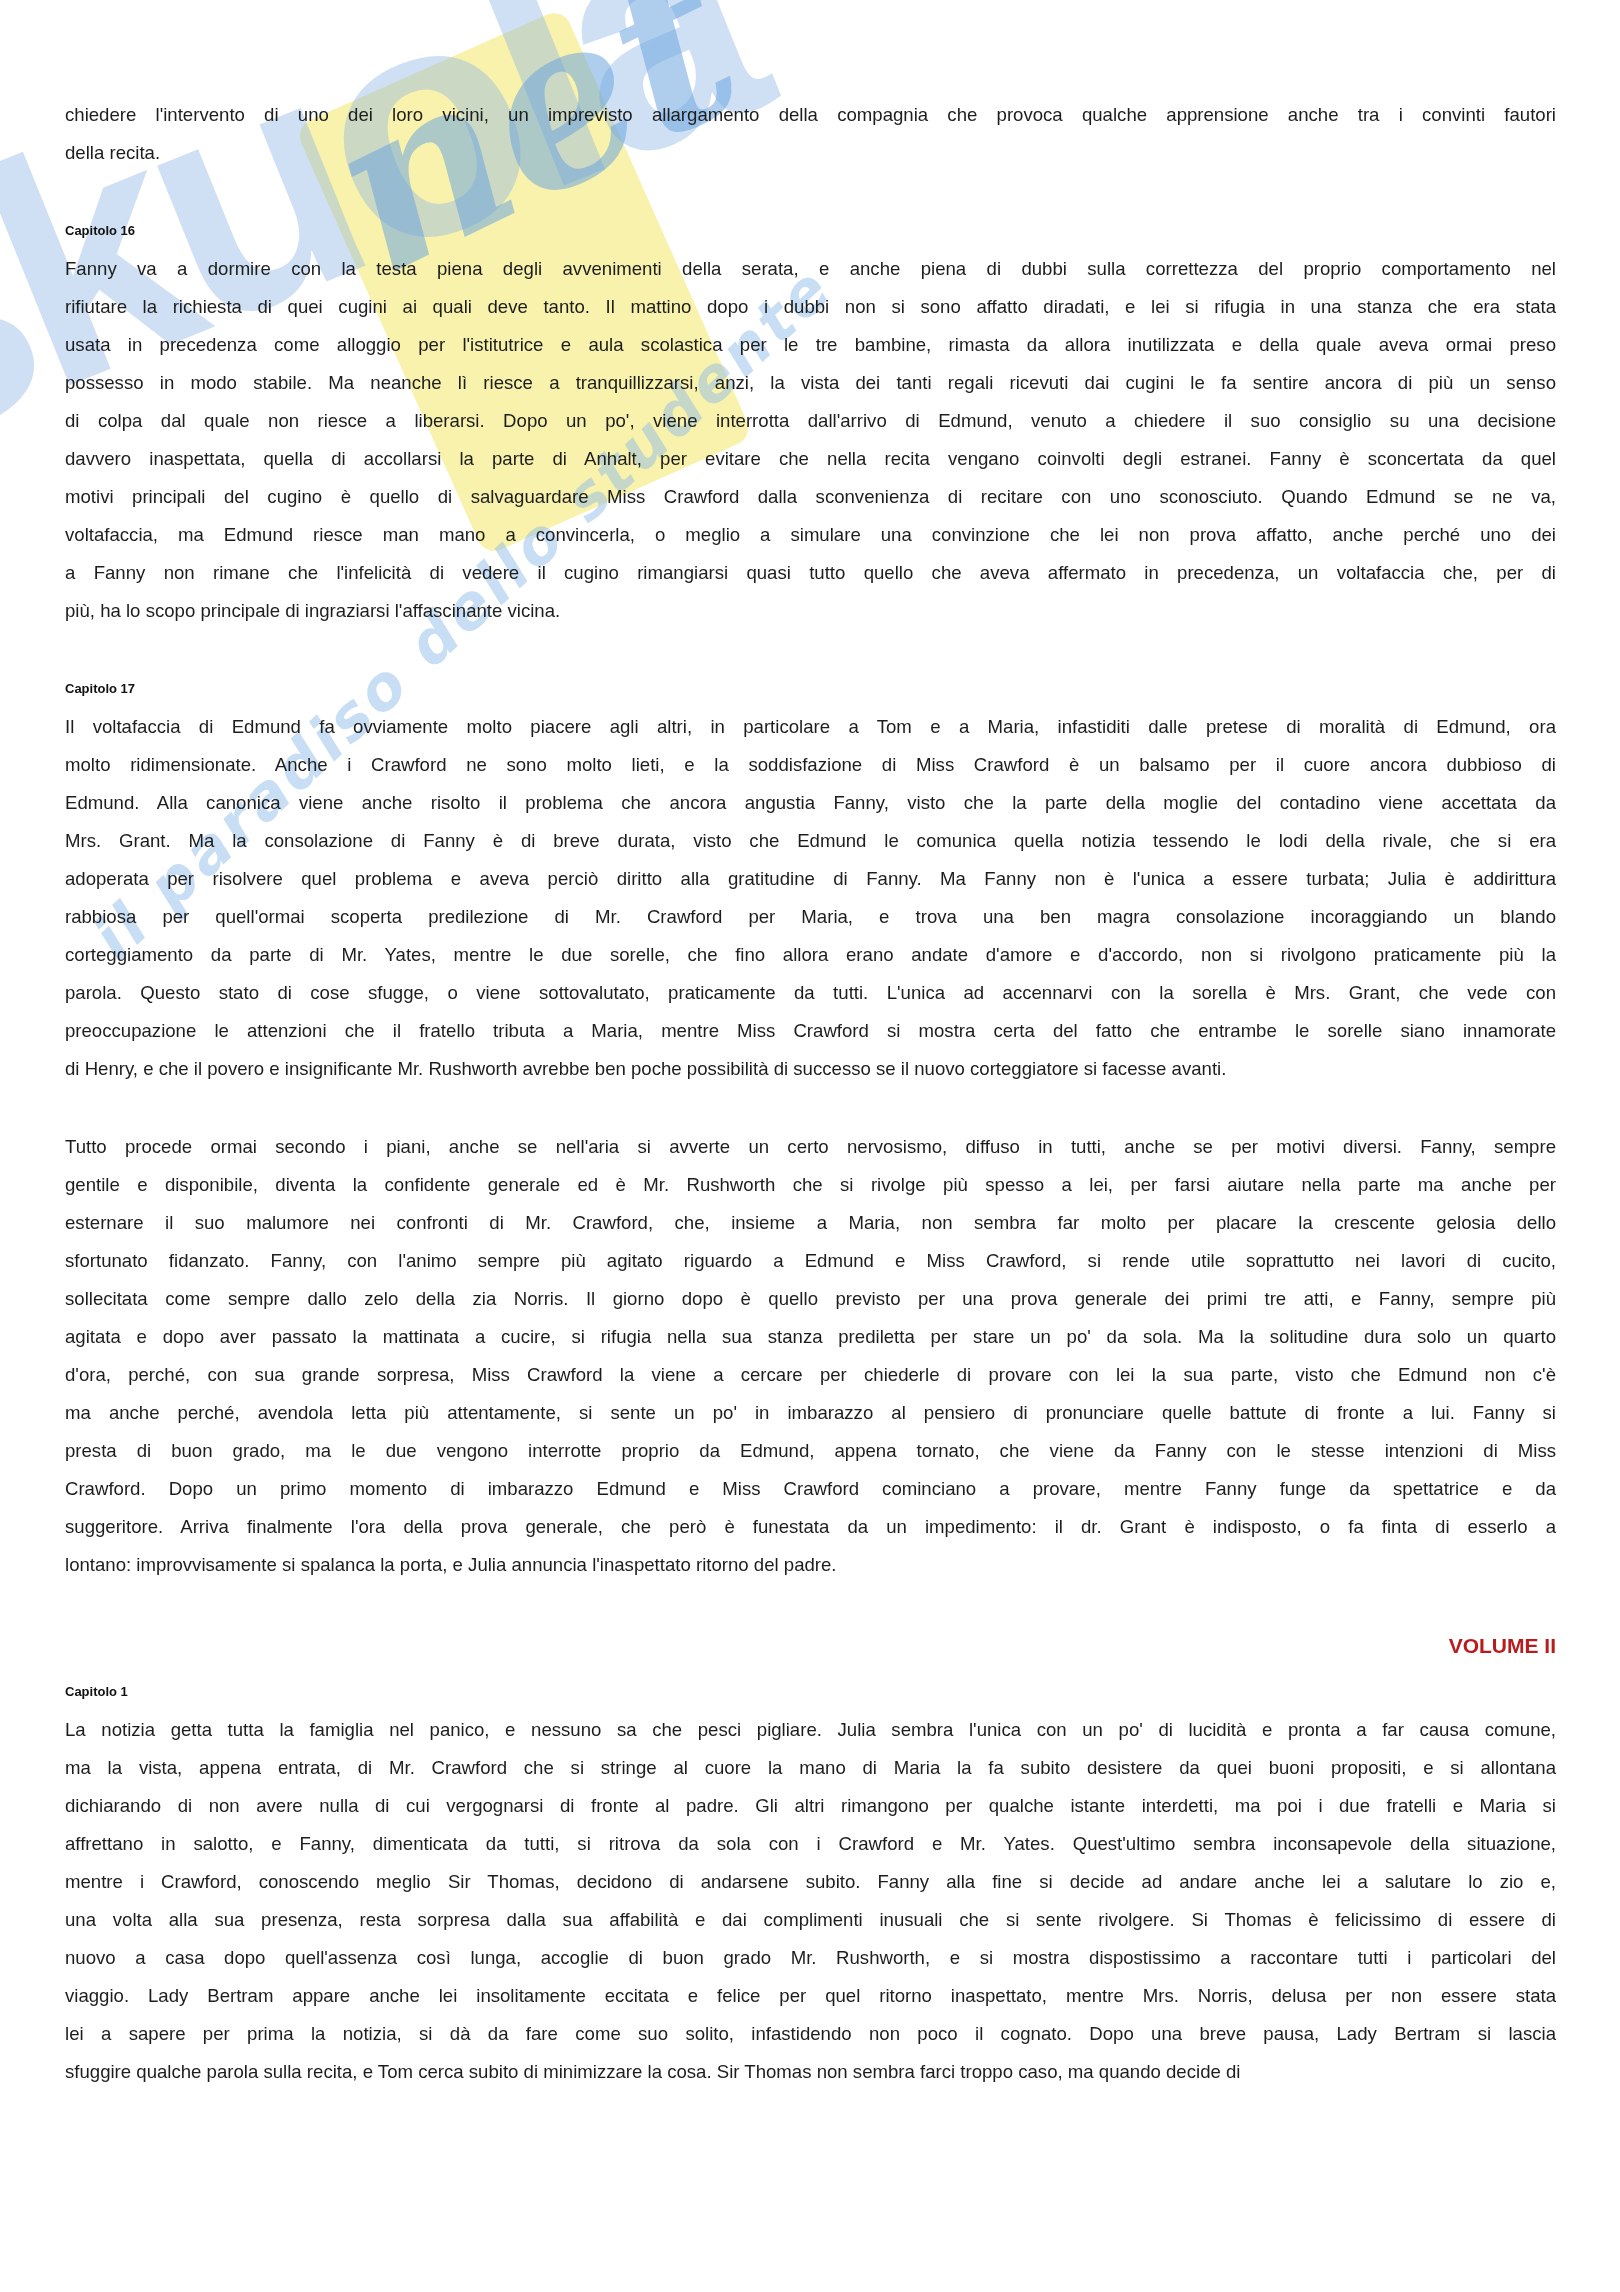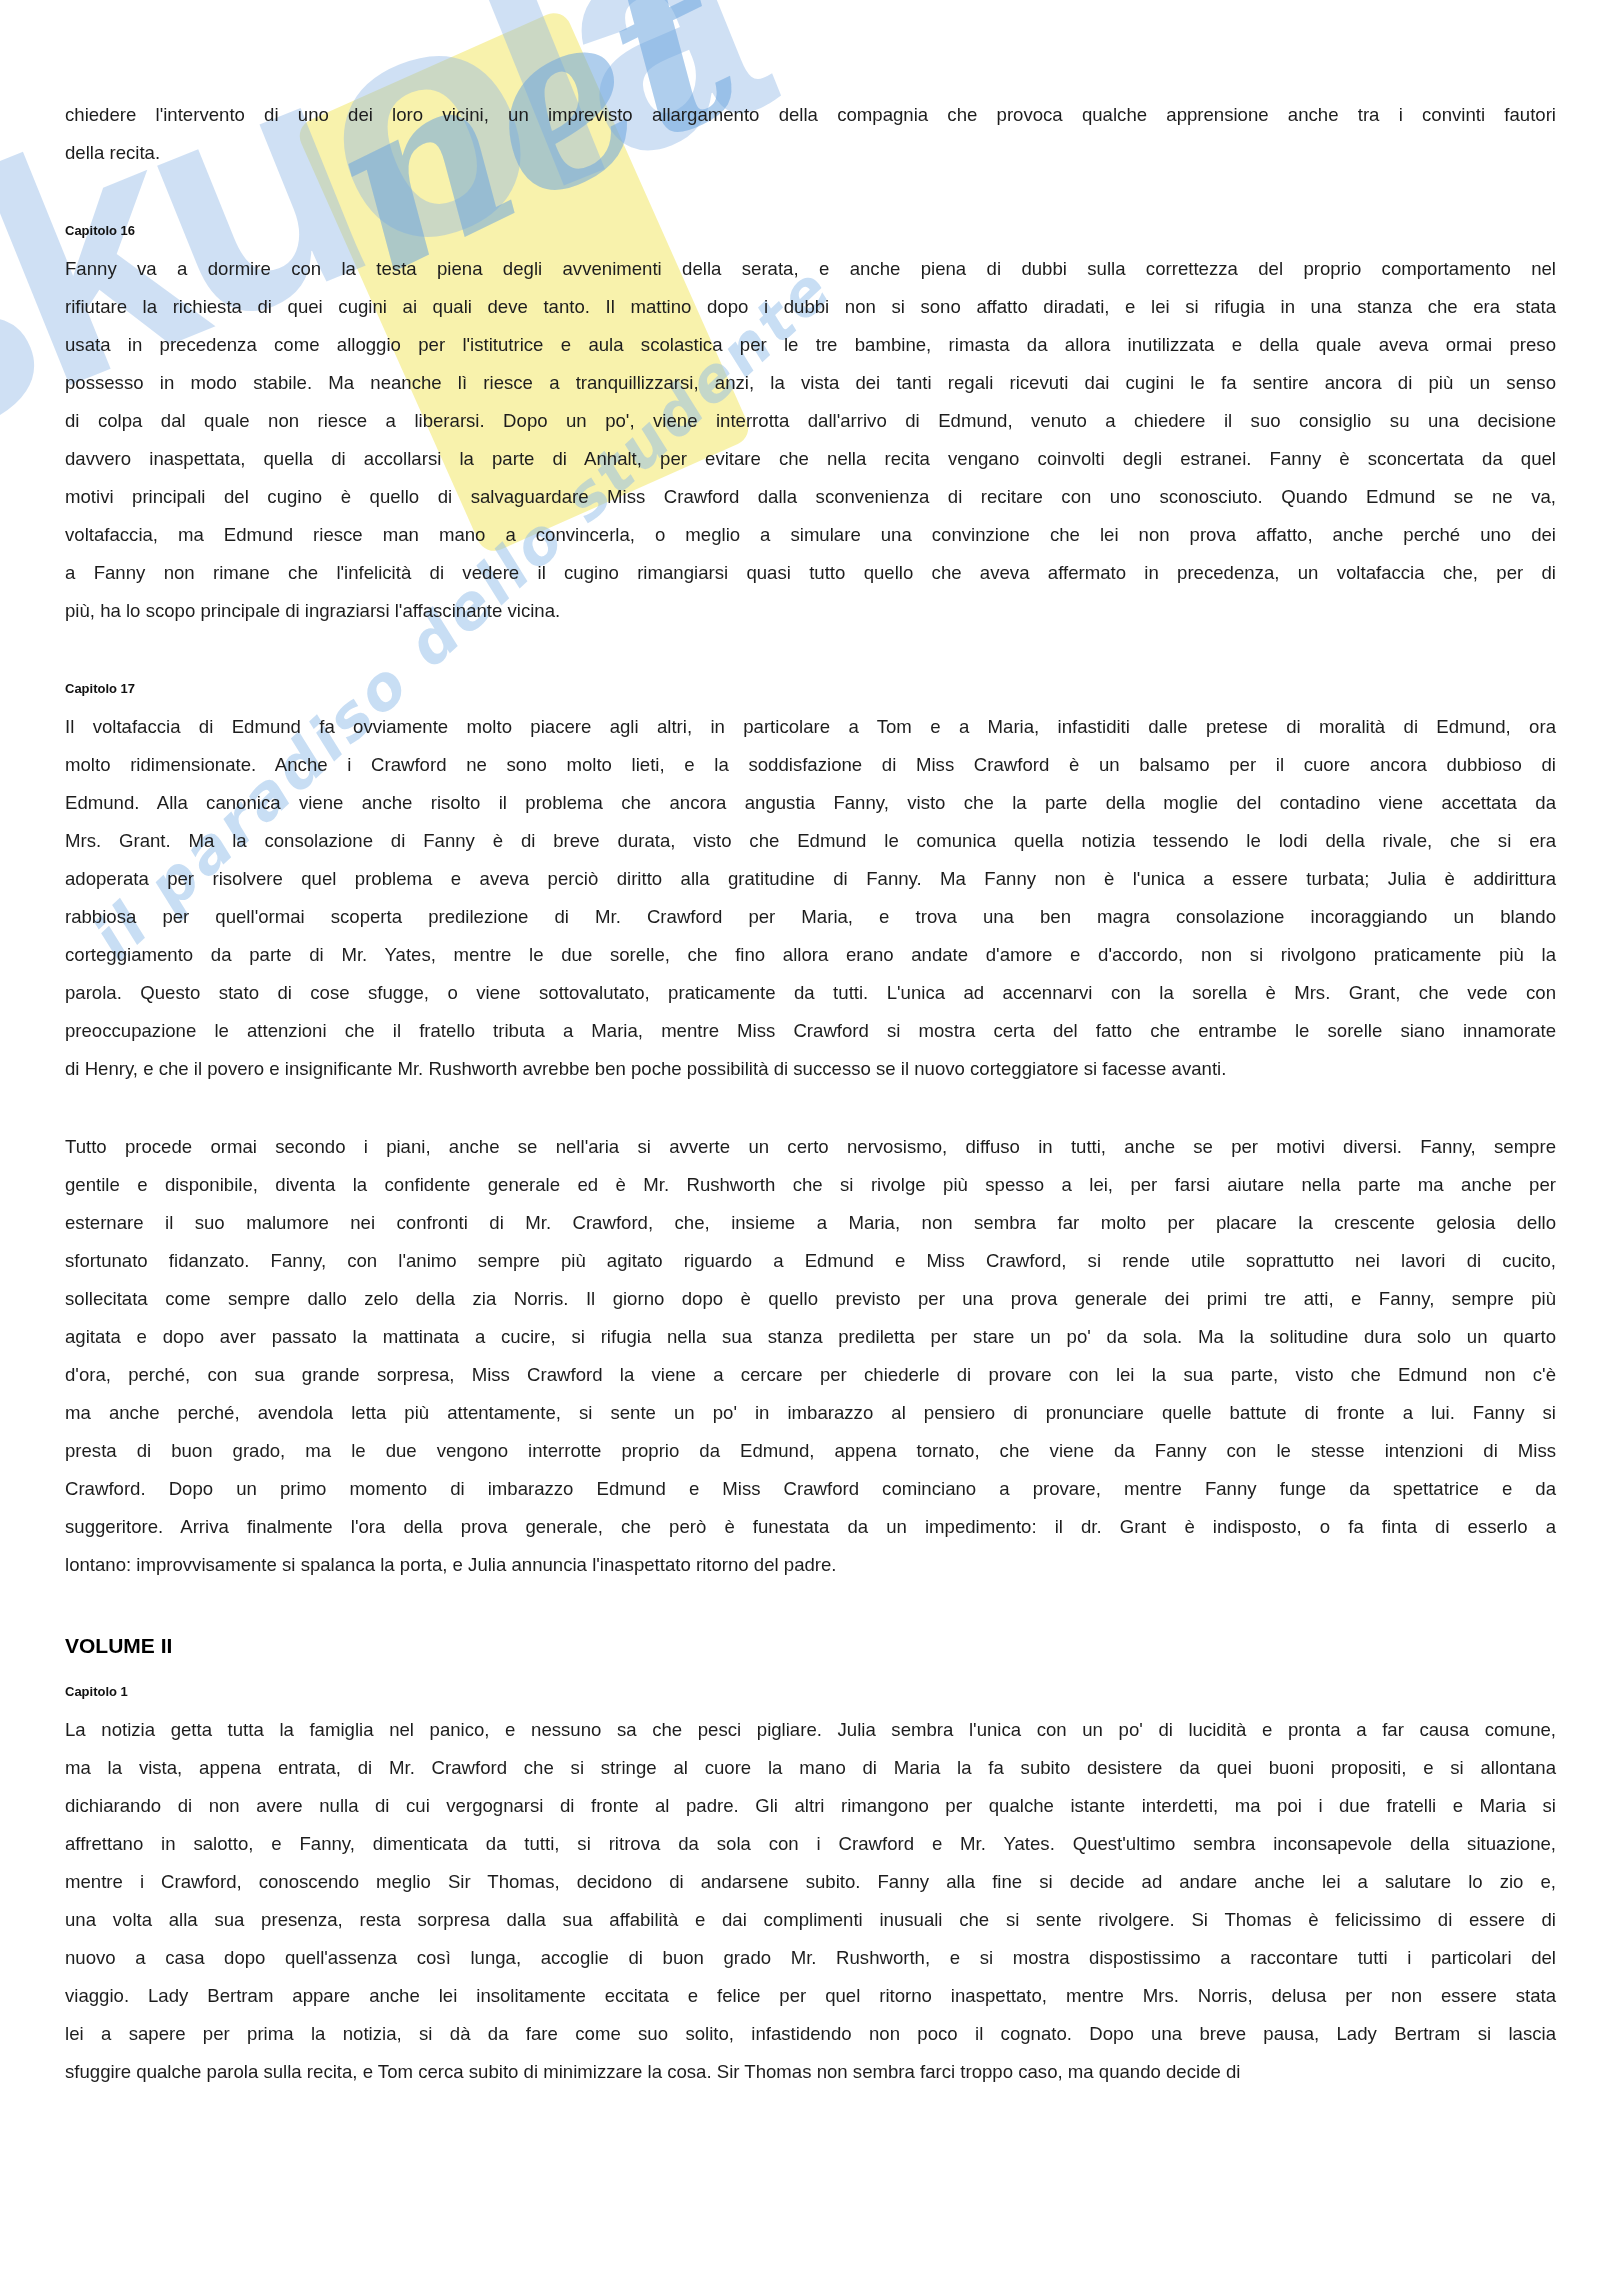--- a/index.html
+++ b/index.html
@@ -84,22 +84,22 @@
   .line.last { text-align-last: left; }
   .chap-heading {
     font-weight: bold;
     font-size: 13px;
     color: #111111;
   }
   .vol-heading {
     font-weight: bold;
     font-size: 21px;
     line-height: 43px;
-    text-align: left;
-    color: #000000;
+    text-align: right;
+    color: #b91c1c;
     margin: 5.9px 0 5.9px 0;
   }
 </style>
 </head>
 <body>
 
 <div class="watermark">
   <div class="wm-diamond"></div>
   <div class="wm-bigword">skuola</div>
   <div class="wm-script">net</div>

